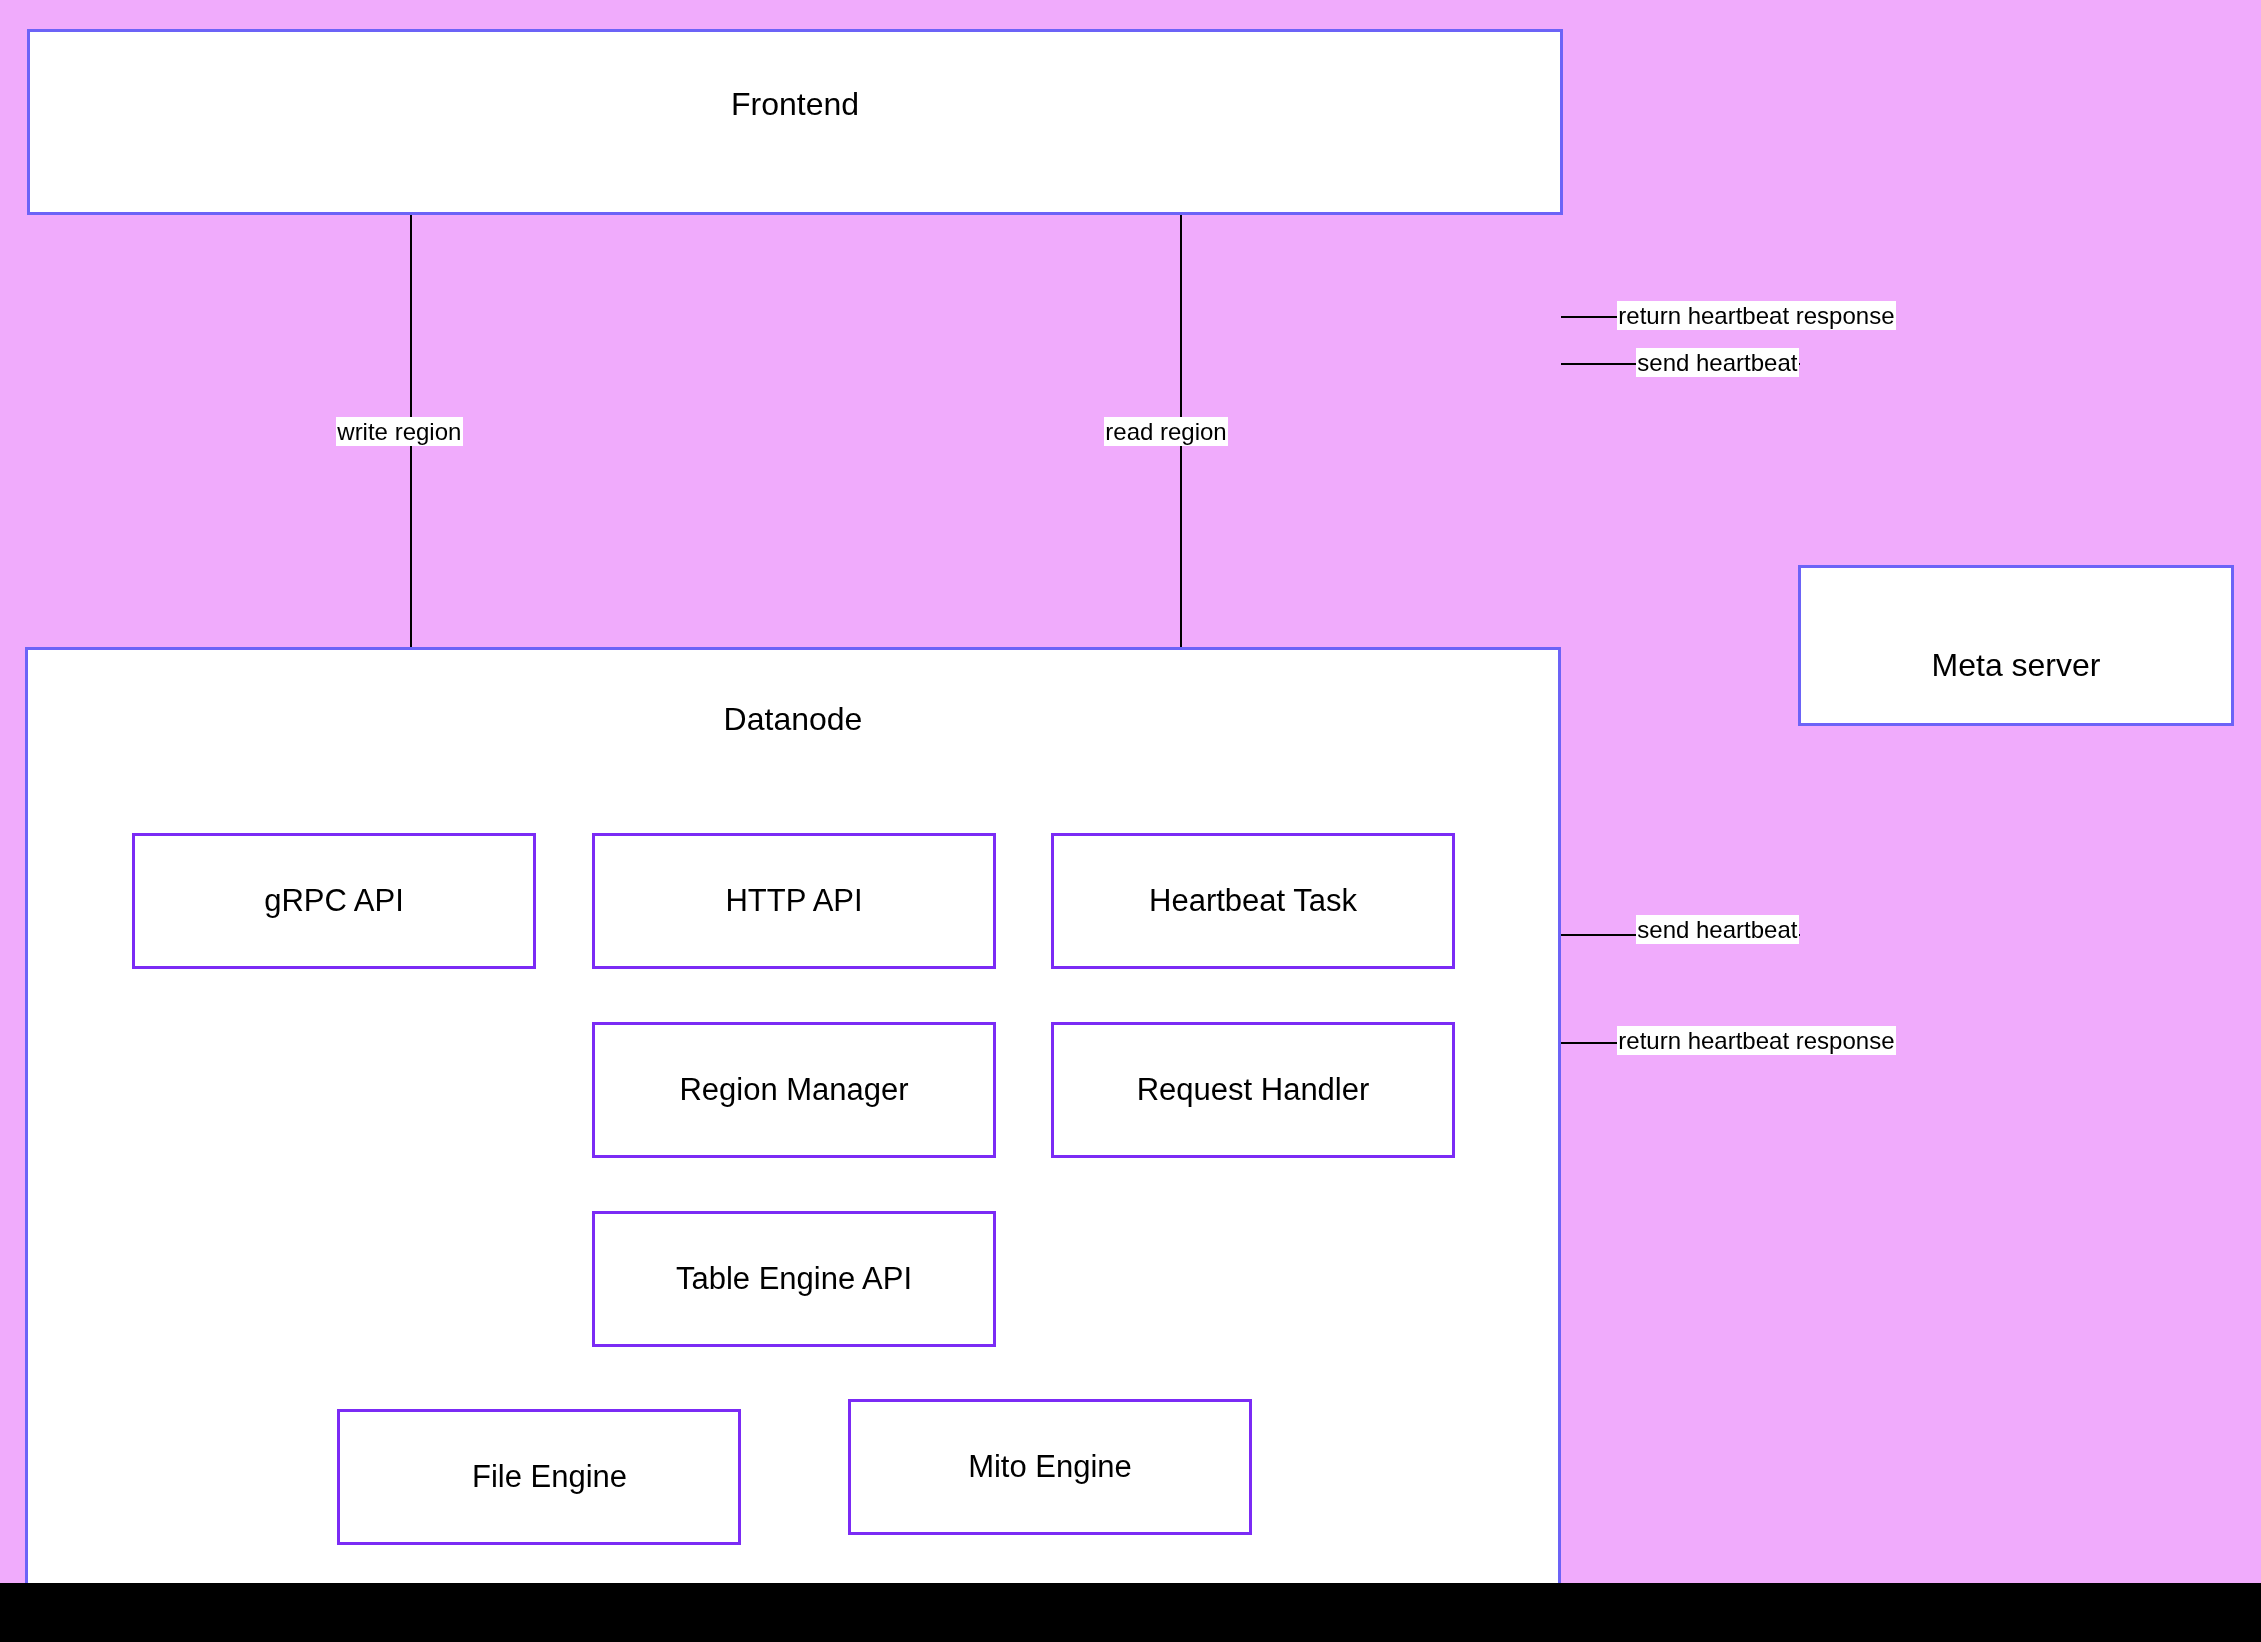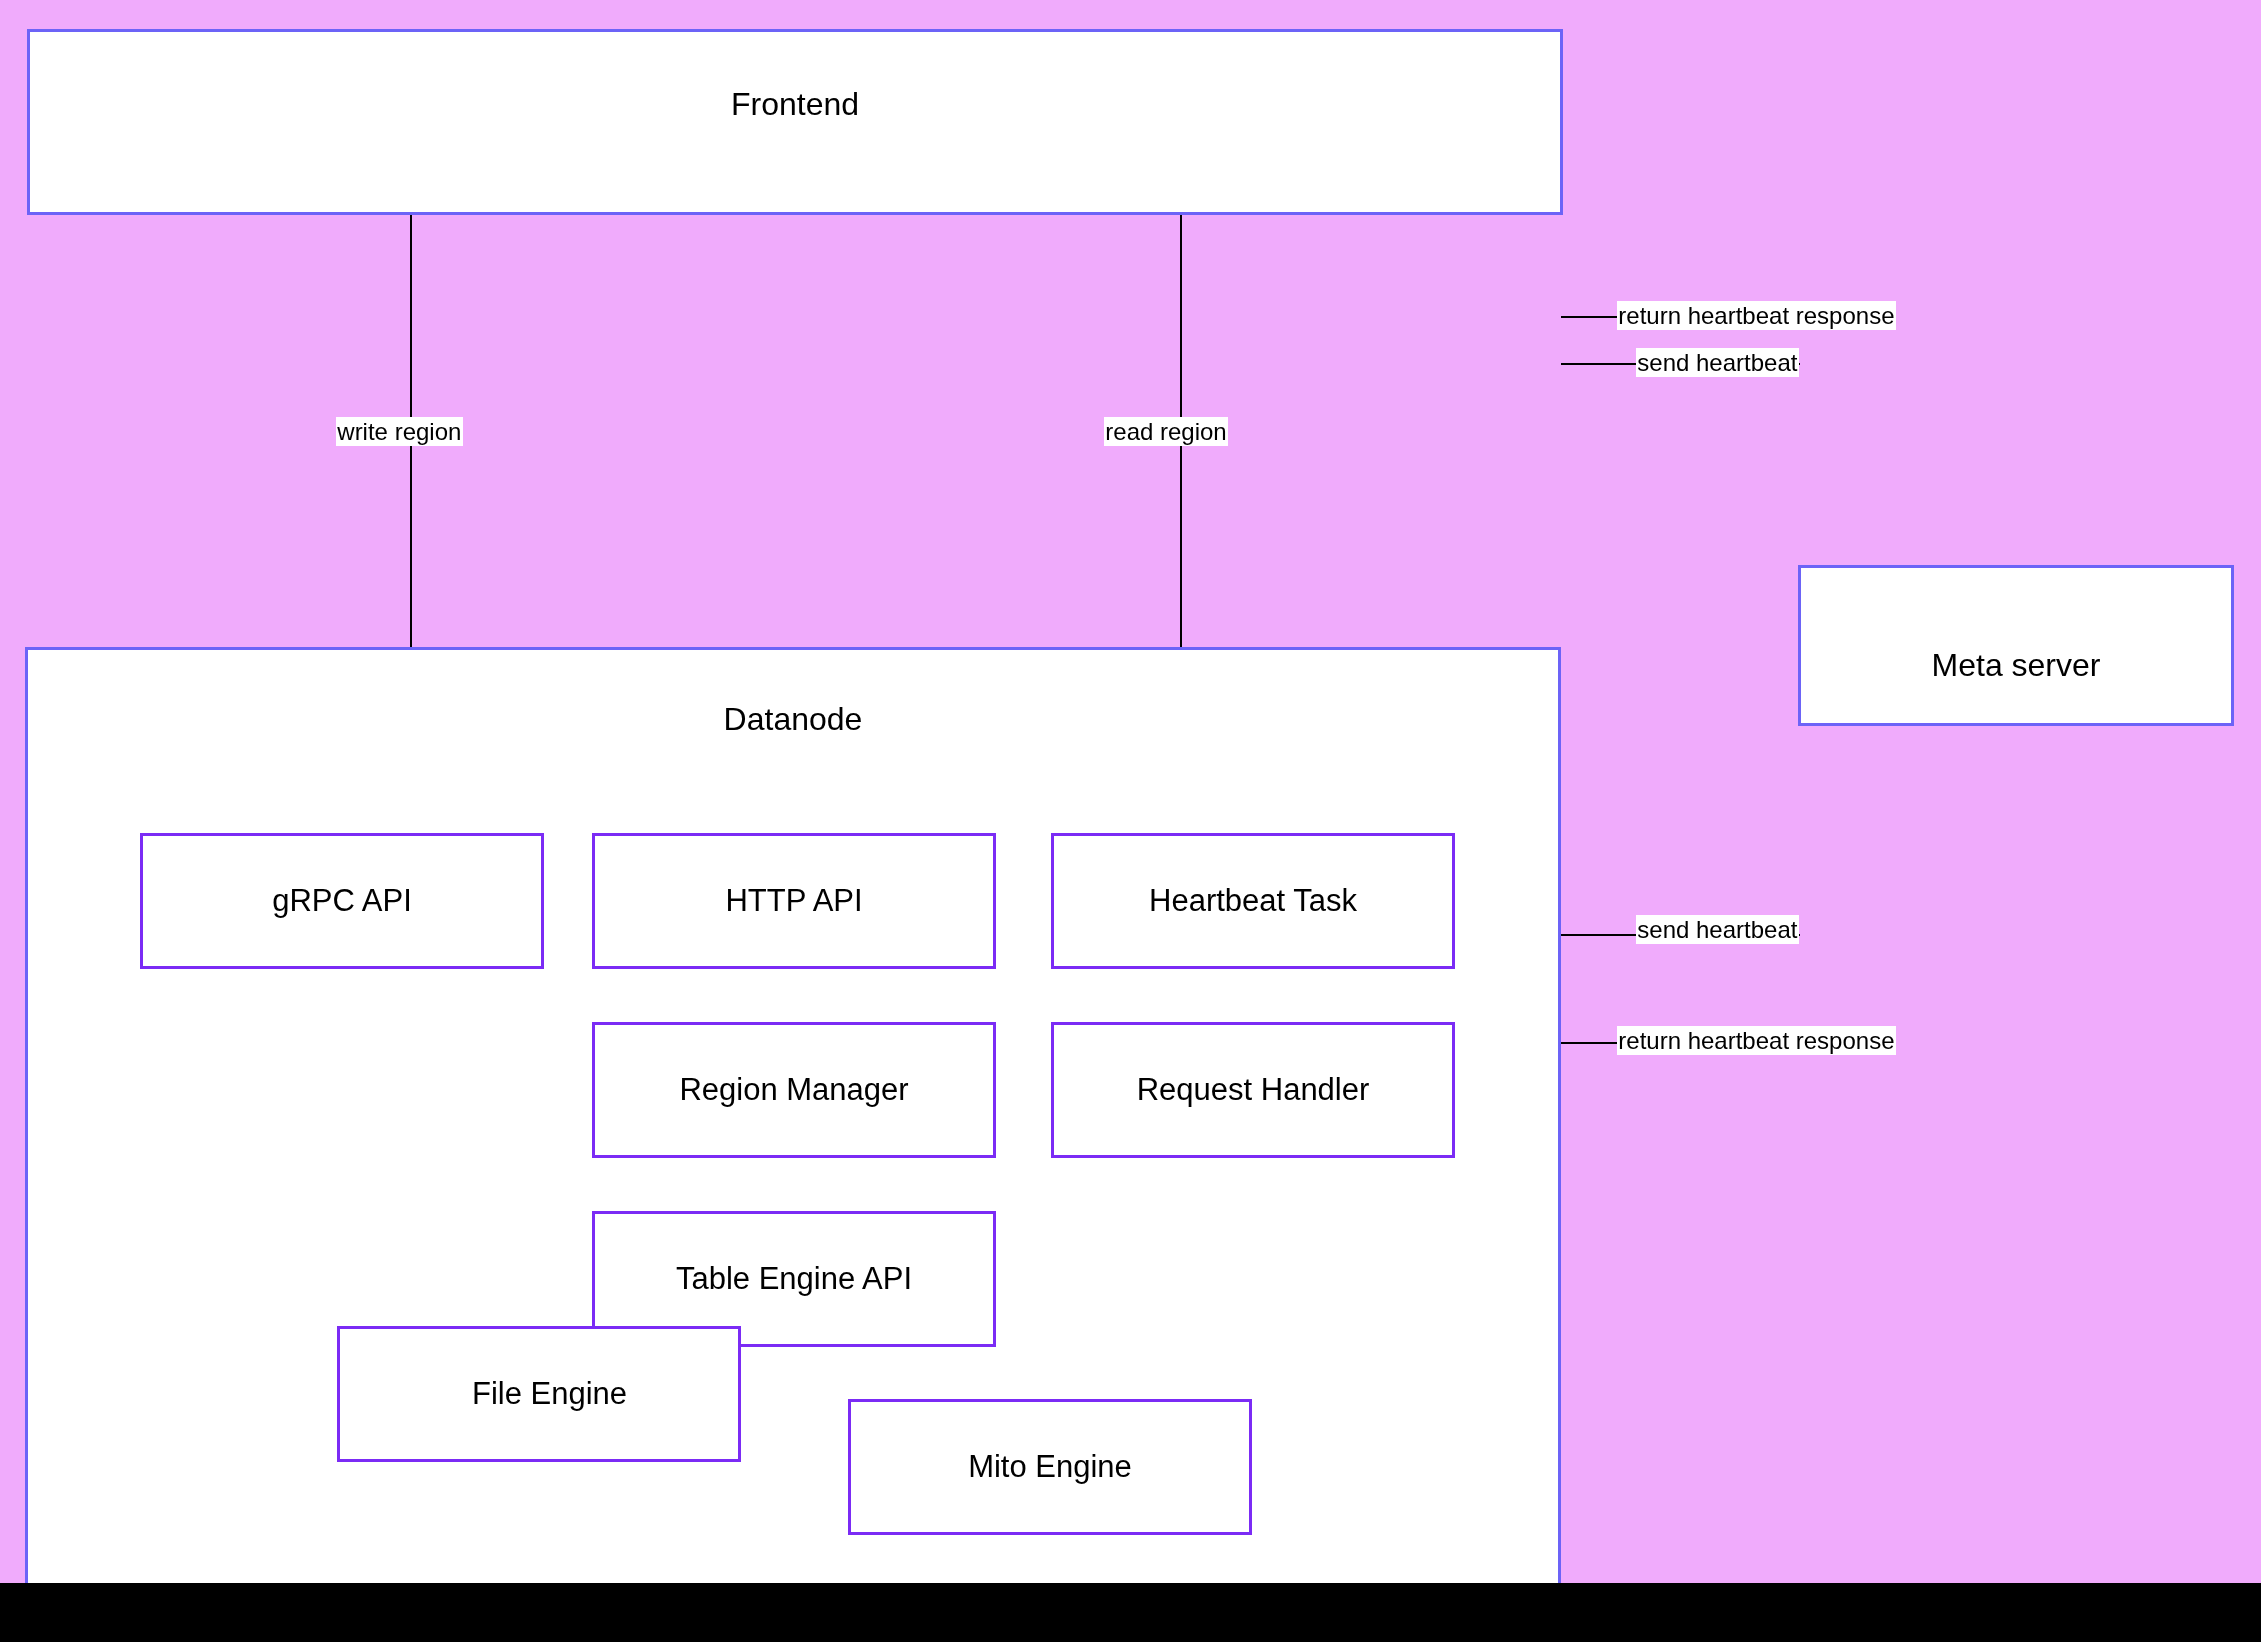--- a/index.html
+++ b/index.html
@@ -77,21 +77,21 @@
   </div>
 
   <div class="node container-node" style="left:1798px; top:565px; width:436px; height:161px; padding-top:80px;">
     <span class="container-title">Meta server</span>
   </div>
 
   <div class="node container-node" style="left:25px; top:647px; width:1536px; height:961px; padding-top:52px;">
     <span class="container-title">Datanode</span>
   </div>
 
-  <div class="node component-node" style="left:140px; top:833px; width:404px; height:136px;">
+  <div class="node component-node" style="left:132px; top:833px; width:404px; height:136px;">
     <span class="component-label">gRPC API</span>
   </div>
 
   <div class="node component-node" style="left:592px; top:833px; width:404px; height:136px;">
     <span class="component-label">HTTP API</span>
   </div>
 
   <div class="node component-node" style="left:1051px; top:833px; width:404px; height:136px;">
     <span class="component-label">Heartbeat Task</span>
   </div>
@@ -102,21 +102,21 @@
   </div>
 
   <div class="node component-node" style="left:1051px; top:1022px; width:404px; height:136px;">
     <span class="component-label">Request Handler</span>
   </div>
 
   <div class="node component-node" style="left:592px; top:1211px; width:404px; height:136px;">
     <span class="component-label">Table Engine API</span>
   </div>
 
-  <div class="node component-node" style="left:337px; top:1326px; width:404px; height:136px;padding-left:21px;">
+  <div class="node component-node" style="left:337px; top:1409px; width:404px; height:136px;padding-left:21px;">
     <span class="component-label">File Engine</span>
   </div>
 
   <div class="node component-node" style="left:848px; top:1399px; width:404px; height:136px;">
     <span class="component-label">Mito Engine</span>
   </div>
 
   <div class="edge-line" style="left:410px; top:215px; width:2px; height:432px;"></div>
   <div class="edge-line" style="left:1180px; top:215px; width:2px; height:432px;"></div>
   <div class="edge-line" style="left:1561px; top:316px; width:239px; height:2px;"></div>

